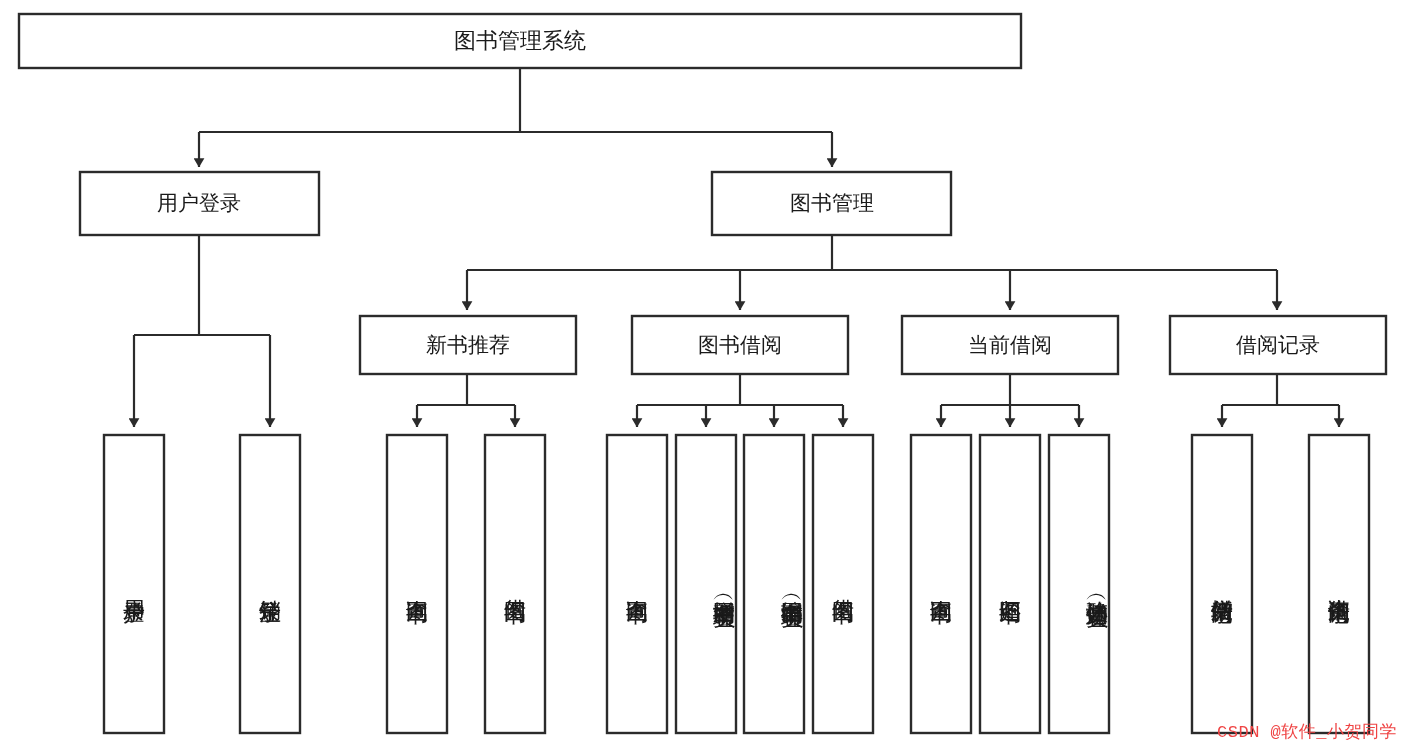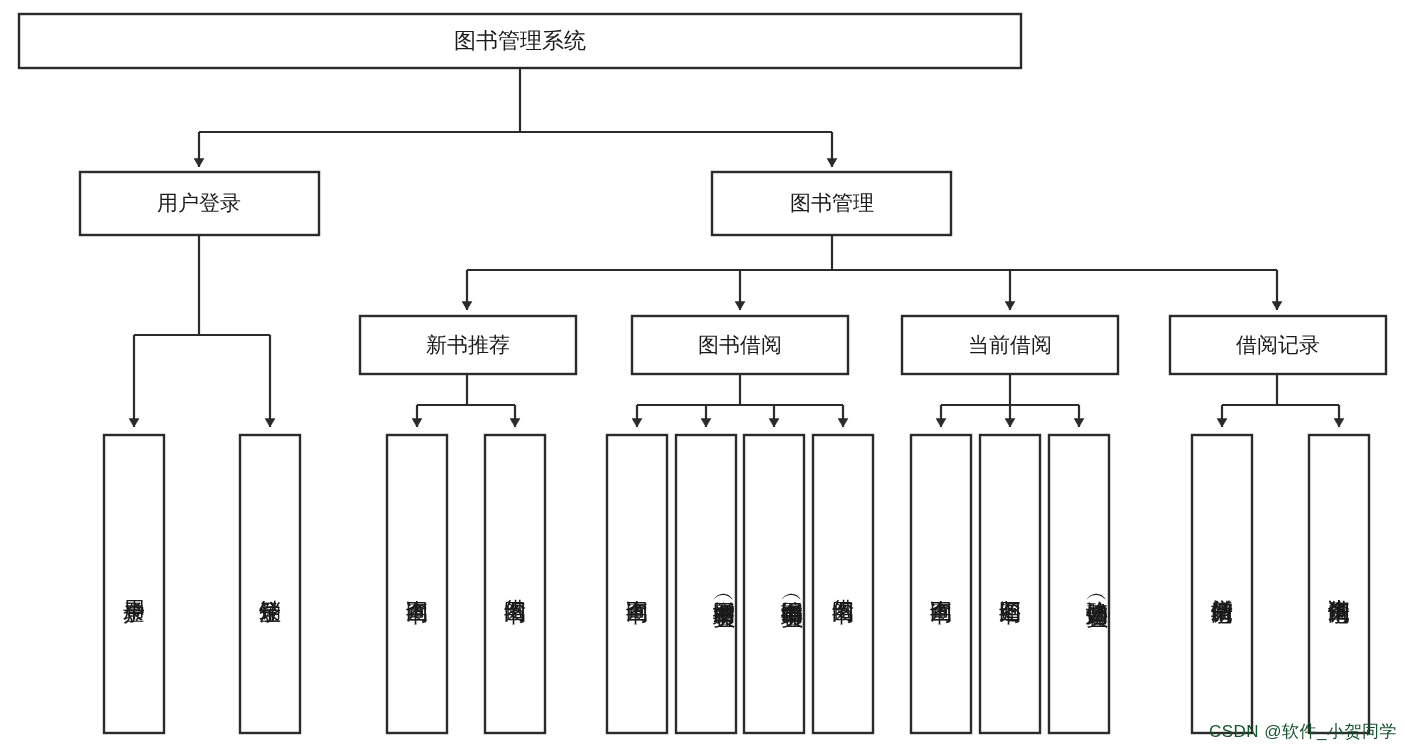--- a/index.html
+++ b/index.html
@@ -67,23 +67,23 @@
     align-items: center;
     justify-content: center;
     white-space: nowrap;
     pointer-events: none;
     user-select: none;
   }
   .watermark {
     position: absolute;
     right: 8px;
     bottom: 4px;
-    font-family: Liberation Sans, sans-serif;
+    font-family: Liberation Mono, monospace;
     font-size: 17px;
-    color: #14532d;
+    color: #ef4444;
     letter-spacing: 0.5px;
     white-space: nowrap;
   }
 </style>
 </head>
 <body>
 
 <div id="diagram-root">
 
   <svg class="diagram-canvas" viewBox="0 0 1405 747">

